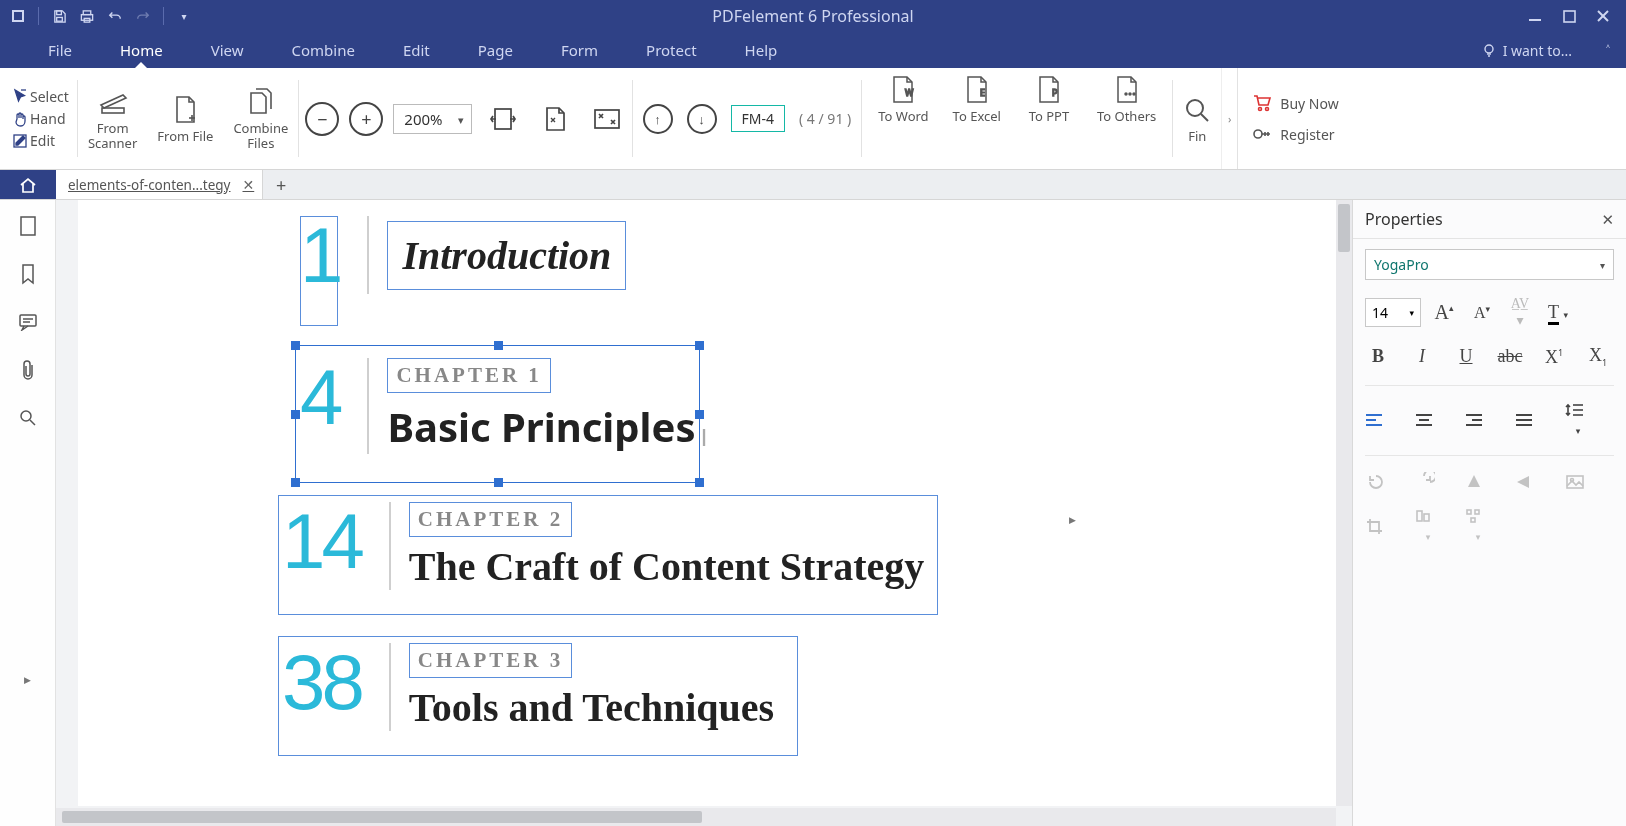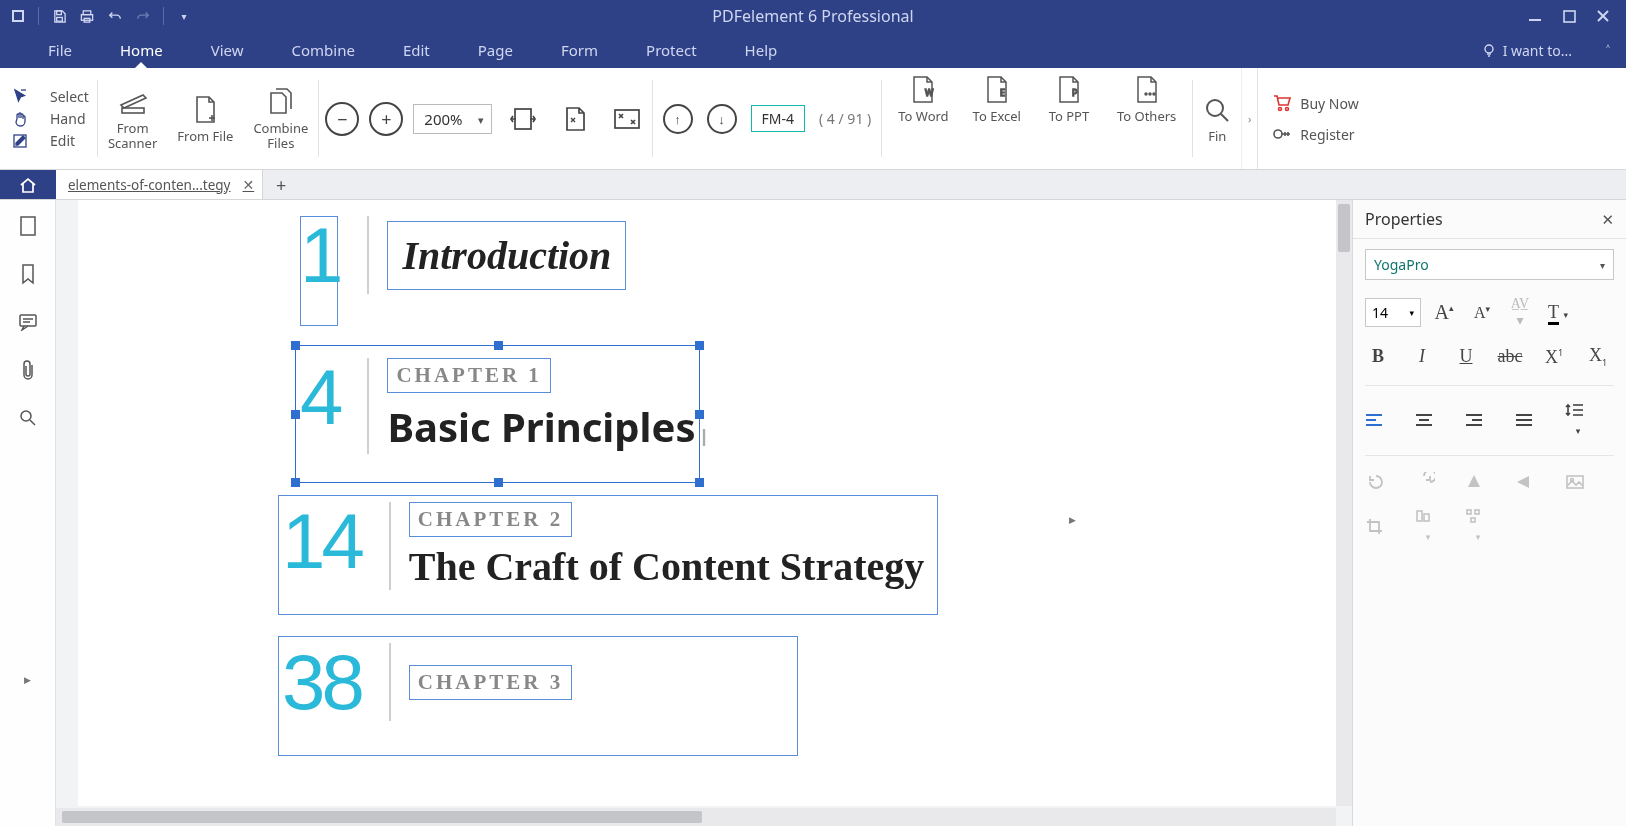--- a/index.html
+++ b/index.html
@@ -15,21 +15,21 @@
 .menubar .menu-item { padding: 0 24px; height:36px; display:flex; align-items:center; position:relative; cursor:pointer;}
 .menubar .menu-item.active { color:#fff; }
 .menubar .menu-item.active::after { content:""; position:absolute; bottom:-1px; left:50%; transform:translateX(-50%); width:0; height:0; border-left:7px solid transparent; border-right:7px solid transparent; border-bottom:7px solid #fff;}
 .menubar .spacer { flex:1; }
 .menubar .iwant { display:flex; align-items:center; gap:6px; font-size:14px; color:#cfd6f1; padding-right:18px;}
 .menubar .collapse { width:36px; text-align:center; font-size:14px;}
 
 .ribbon { background:#fff; border-bottom:1px solid #d6d6d6; height:102px; display:flex; align-items:stretch; }
 .ribbon-sep { width:1px; background:#e2e2e2; margin:12px 0;}
 .ribbon-vtools { display:flex; flex-direction:column; gap:3px; padding:6px 8px 6px 12px; justify-content:center;}
-.ribbon-vtools .vtool { display:flex; align-items:center; gap:20px; color:#555; font-size:14px; }
+.ribbon-vtools .vtool { display:flex; align-items:center; gap:0; color:#555; font-size:14px; }
 .ribbon-vtools .vtool svg, .ribbon-vtools .vtool .ic { width:18px; height:18px; color:#2f4186; }
 .rbtn { display:flex; flex-direction:column; align-items:center; justify-content:center; gap:3px; padding:0 10px; color:#555; font-size:13px; min-width:68px;}
 .rbtn .ic { height:32px; display:flex; align-items:center; justify-content:center; color:#444; }
 .rbtn .lbl { text-align:center; line-height:1.15; }
 .zoom-box { display:flex; align-items:center; gap:10px; padding:0 6px;}
 .zbtn { width:34px; height:34px; border:2px solid #444; border-radius:50%; display:flex; align-items:center; justify-content:center; font-size:18px; color:#444; }
 .zoom-select { border:1px solid #bbb; padding:4px 28px 4px 10px; font-size:15px; color:#333; position:relative; background:#fff;}
 .zoom-wrap { position:relative; display:inline-block;}
 .zoom-wrap::after { content:"▾"; position:absolute; right:8px; top:50%; transform:translateY(-50%); color:#555; font-size:11px; pointer-events:none;}
 .fit-icons { display:flex; gap:18px; align-items:center; padding:0 8px;}
@@ -431,20 +431,21 @@
           <div class="chap-title">The Craft of Content Strategy</div>
         </div>
       </div>
 
       <div class="row-box" style="position:absolute; left:200px; top:436px; width:520px; height:120px;"></div>
       <div class="toc-row" style="top:443px; left:204px">
         <div class="pagenum">38</div>
         <div class="vline"></div>
         <div class="titles">
           <div class="chap">CHAPTER 3</div>
+          <div class="chap-title">Tools and Techniques</div>
         </div>
       </div>
 
     </div>
     <div class="scroll-v">
         <div class="thumb"></div>
       </div>
     <div class="scroll-h">
         <div class="thumb"></div>
       </div>

